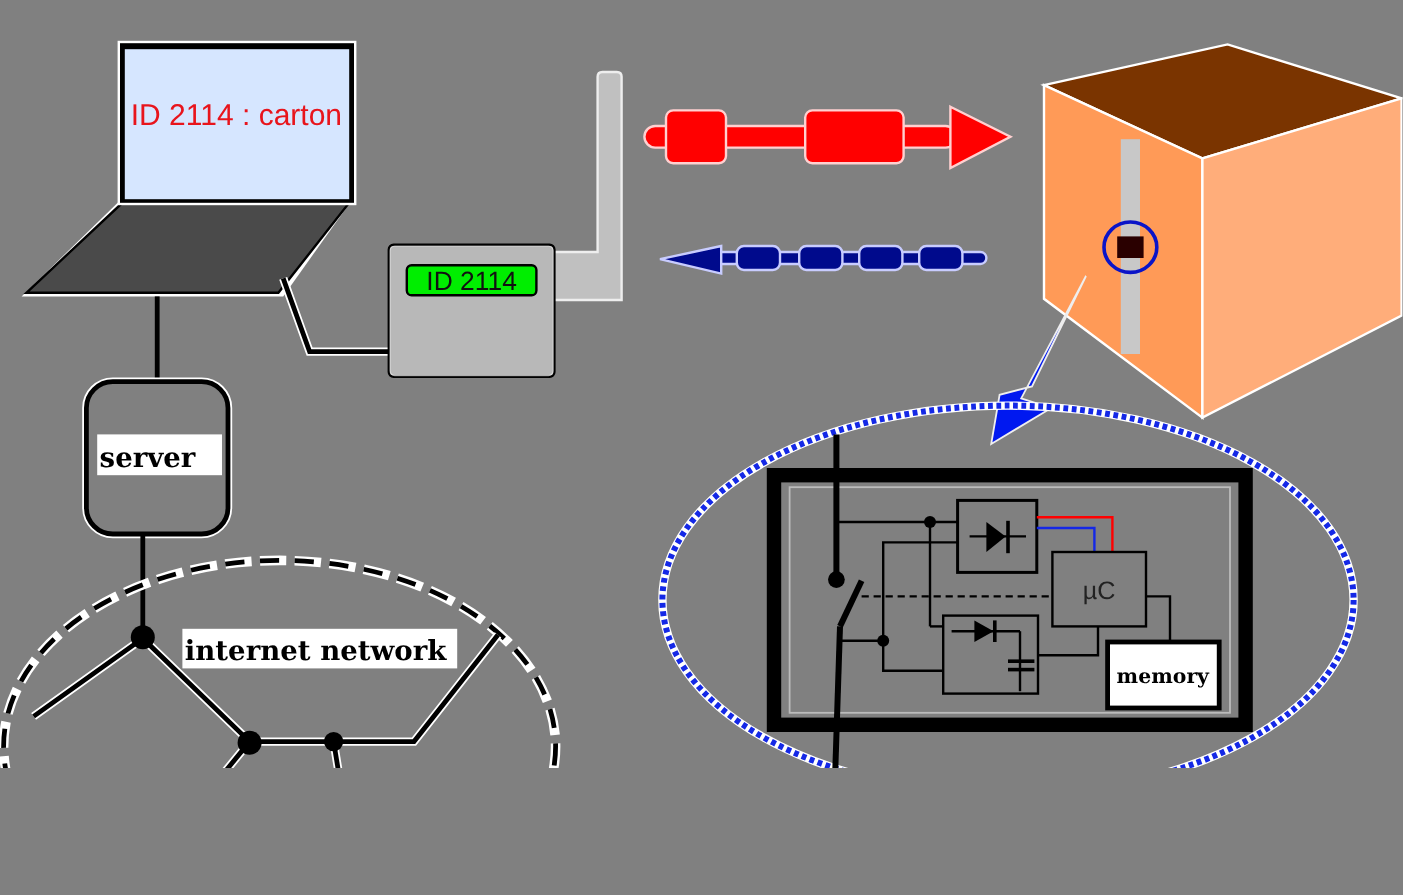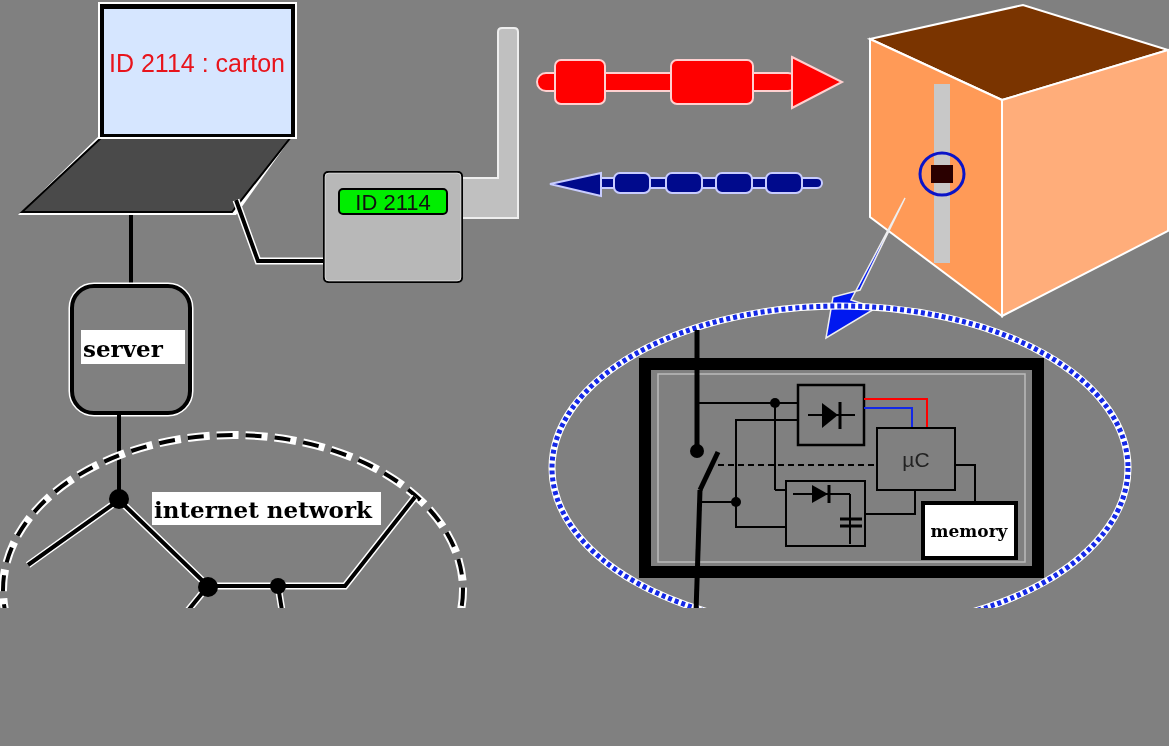--- a/index.html
+++ b/index.html
@@ -1,16 +1,16 @@
 <!DOCTYPE html>
 <html><head>
 <meta charset="utf-8">
 <style>
   html,body{margin:0;padding:0;background:#808080;}
-  #stage{position:relative;width:1169px;height:608px;overflow:hidden;background:#808080;}
+  #stage{position:relative;width:1169px;height:608px;overflow:hidden;background:#808080;margin-top:32px;}
   svg{position:absolute;left:0;top:0;}
   .sans{font-family:"Liberation Sans", sans-serif;}
   .serif{font-family:"DejaVu Serif", serif;font-weight:bold;}
 </style>
 </head>
 <body>
 
 <div id="stage">
 <svg width="1169" height="746" viewBox="0 0 1169 746">
 

